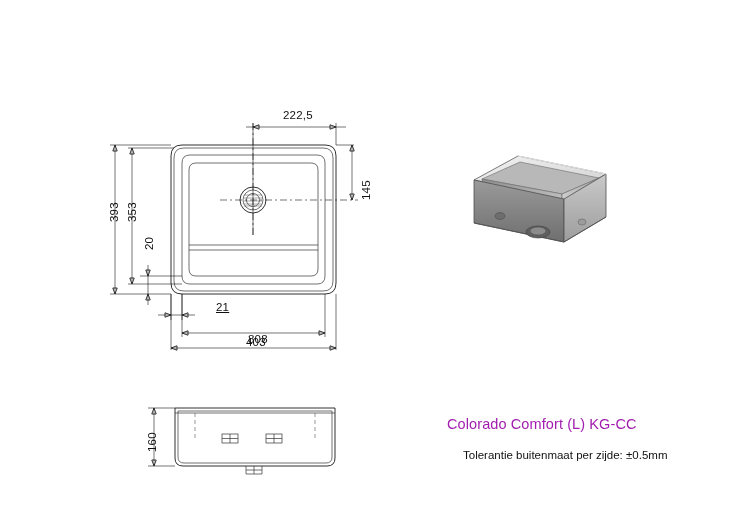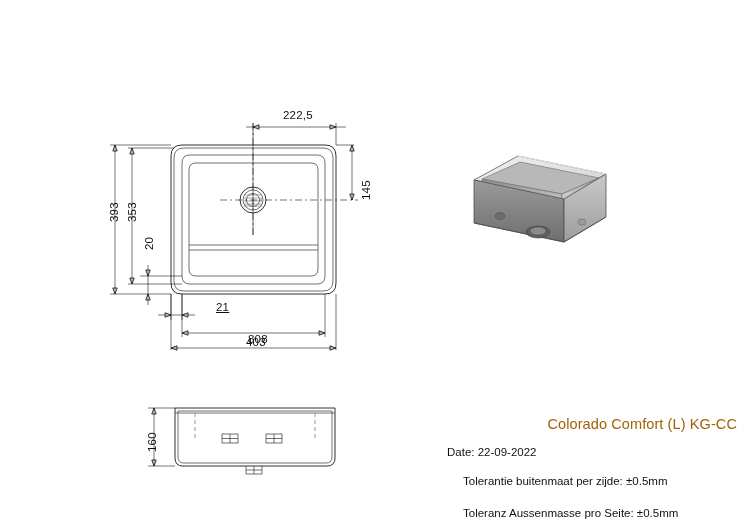--- a/index.html
+++ b/index.html
@@ -31,24 +31,23 @@
     transform: rotate(-90deg);
   }
   .info-block {
     position: absolute;
     left: 447px;
     top: 416px;
     width: 290px;
   }
   .title-text {
     font-size: 14.5px;
-    color: #a16207;
+    color: #a21caf;
     margin: 0 0 14px 0;
     letter-spacing: 0.1px;
-    text-align: right;
   }
   .date-text {
     font-size: 11.5px;
     color: #111;
     margin: 0 0 16px 0;
   }
   .tol-line {
     font-size: 11.5px;
     color: #111;
     line-height: 15.5px;
@@ -236,18 +235,16 @@
     <ellipse cx="78" cy="81" rx="8" ry="4" fill="#8b8b8b" stroke="#4a4a4a" stroke-width="0.5"></ellipse>
 
     <ellipse cx="40" cy="66" rx="5" ry="3.5" fill="#6d6d6d" stroke="#474747" stroke-width="0.5"></ellipse>
     <ellipse cx="122" cy="72" rx="4" ry="3" fill="#9c9c9c" stroke="#5d5d5d" stroke-width="0.5"></ellipse>
 
     <path d="M 58 6 L 146 24" fill="none" stroke="#ffffff" stroke-width="1.1" opacity="0.75"></path>
   </svg>
 
   <div class="info-block">
     <p class="title-text">Colorado Comfort (L) KG-CC</p>
-    <p class="date-text">Date: 22-09-2022</p>
     <p class="tol-line">Tolerantie buitenmaat per zijde: ±0.5mm</p>
-    <p class="tol-line">Toleranz Aussenmasse pro Seite: ±0.5mm</p>
   </div>
 
 </div>
 
 </body></html>

